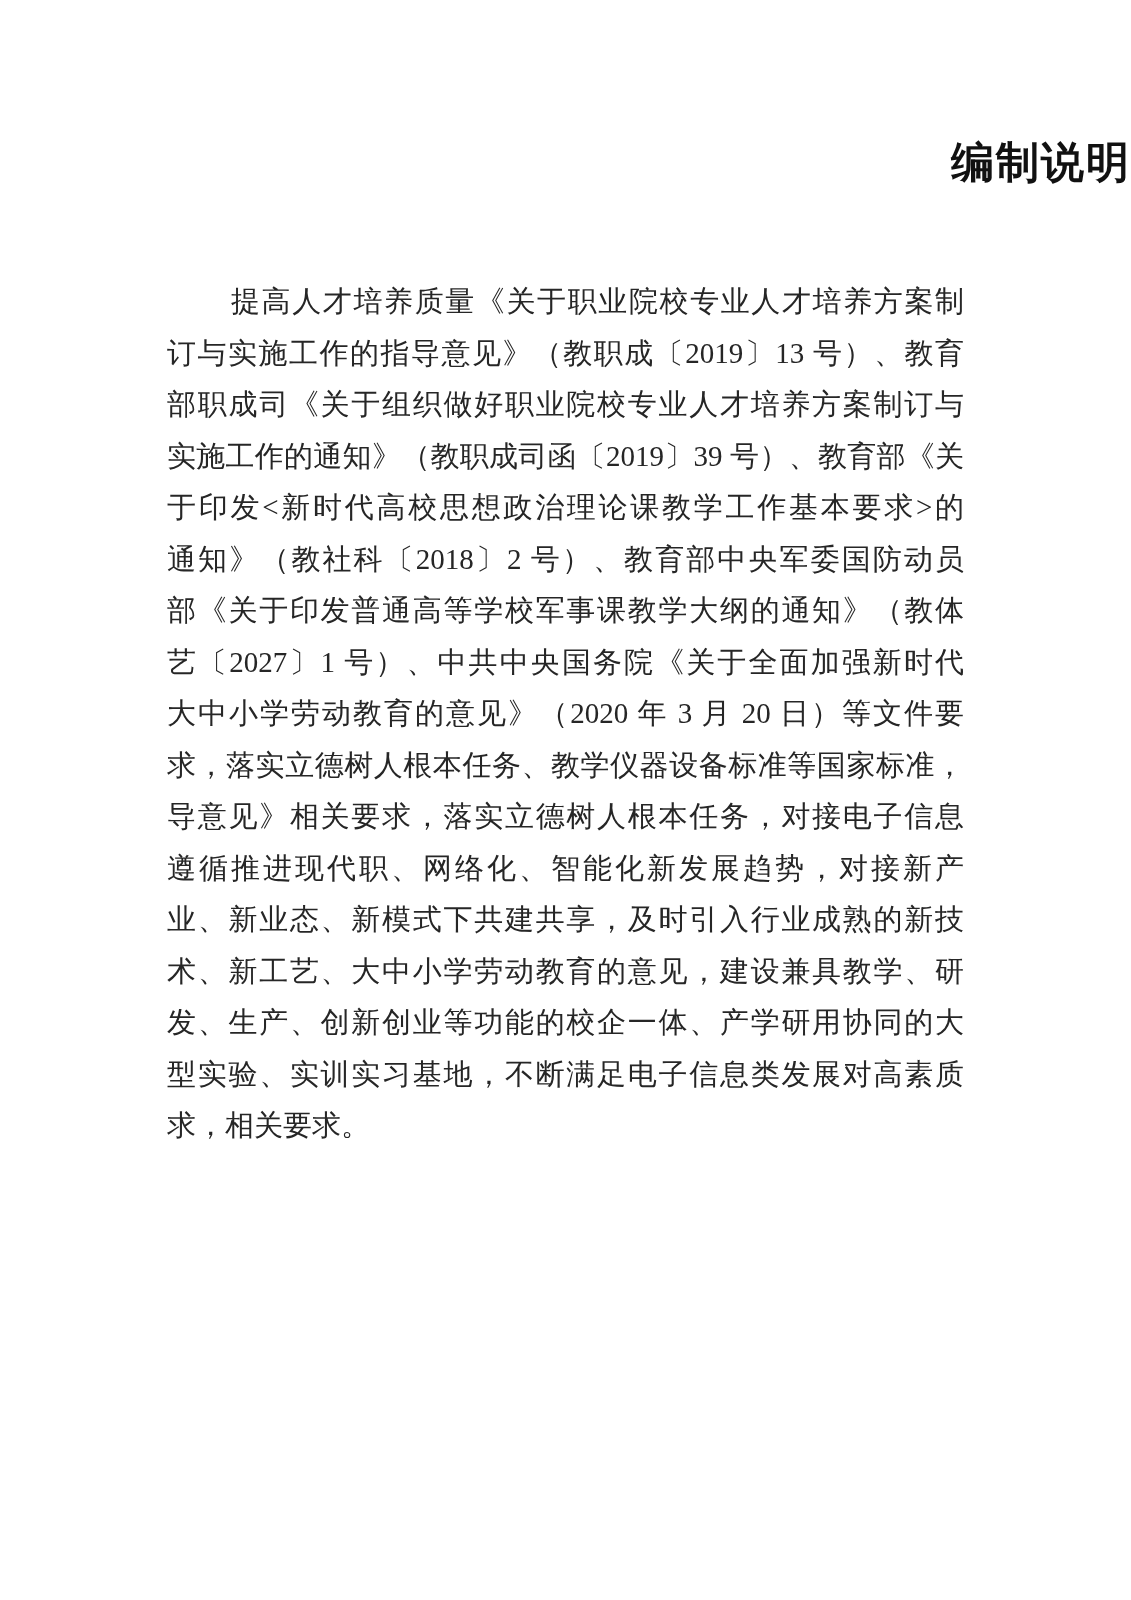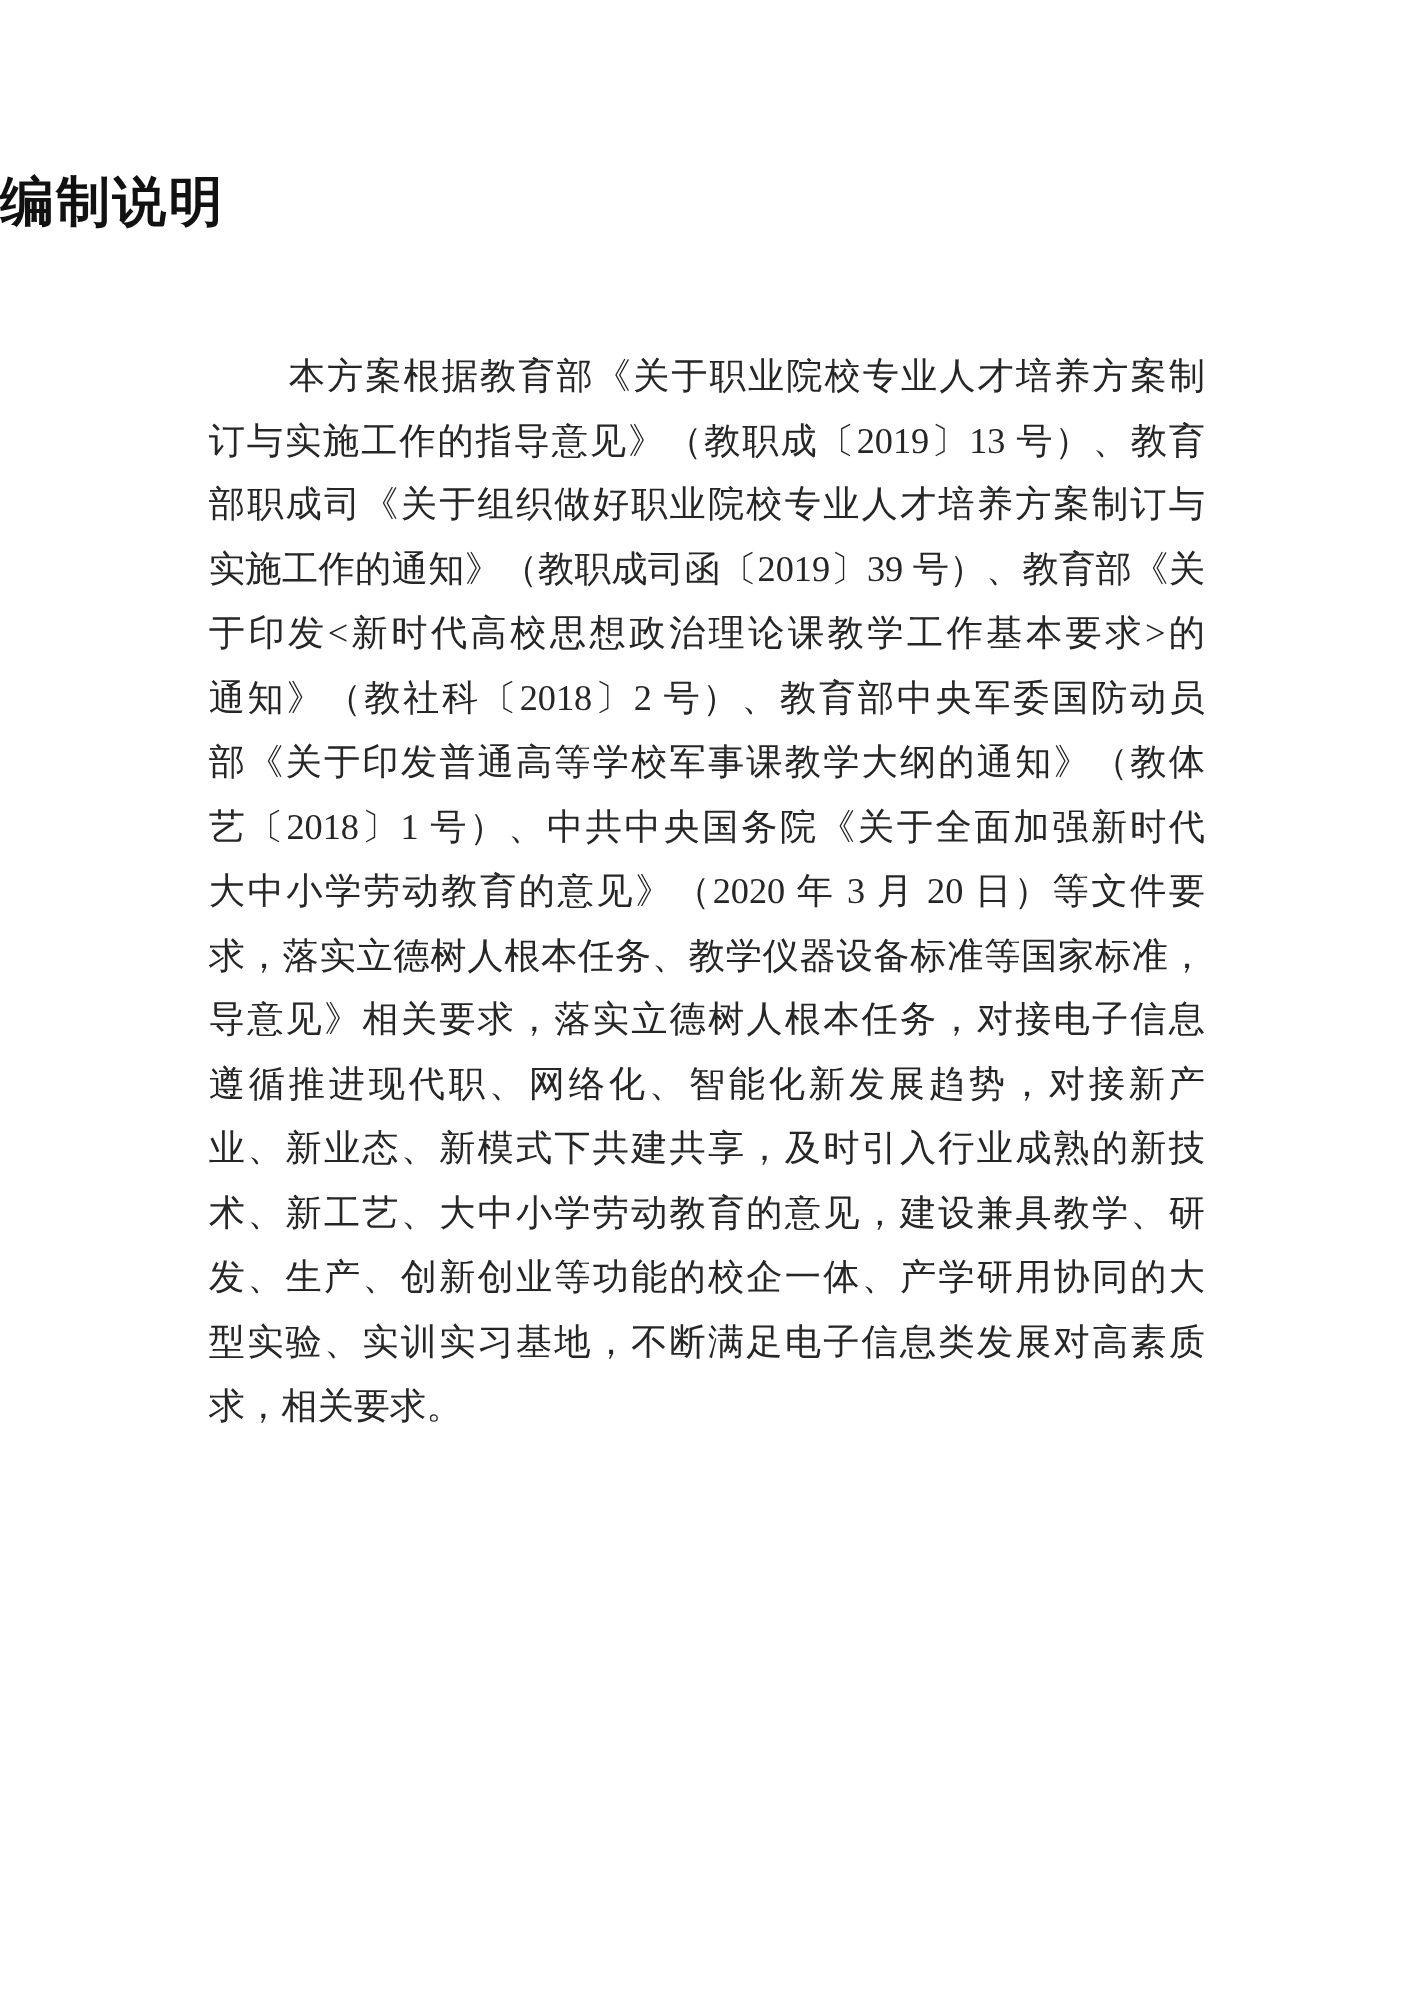--- a/index.html
+++ b/index.html
@@ -14,21 +14,21 @@
     background: #ffffff;
     overflow: hidden;
   }
   .doc-title {
     margin: 0;
     padding-top: 138px;
     font-family: "Liberation Sans", "DejaVu Sans", sans-serif;
     font-weight: 700;
     font-size: 43px;
     line-height: 48px;
-    text-align: left;
+    text-align: right;
     color: #111111;
     letter-spacing: 2px;
   }
   .body-paragraph {
     width: 797px;
     margin: 90px auto 0 auto;
     font-family: "Liberation Serif", "DejaVu Serif", serif;
     color: #262626;
   }
   .text-line {
@@ -45,28 +45,28 @@
   .text-line.last {
     text-align-last: left;
   }
 </style>
 </head>
 <body>
 
 <div class="page">
   <h1 class="doc-title">编制说明</h1>
   <div class="body-paragraph">
-      <div class="text-line first">本方案根据教育部《关于职业院校专业人才培养方案制</div>
+      <div class="text-line first">提高人才培养质量《关于职业院校专业人才培养方案制</div>
       <div class="text-line">订与实施工作的指导意见》（教职成〔2019〕13 号）、教育</div>
       <div class="text-line">部职成司《关于组织做好职业院校专业人才培养方案制订与</div>
       <div class="text-line">实施工作的通知》（教职成司函〔2019〕39 号）、教育部《关</div>
       <div class="text-line">于印发&lt;新时代高校思想政治理论课教学工作基本要求&gt;的</div>
       <div class="text-line">通知》（教社科〔2018〕2 号）、教育部中央军委国防动员</div>
       <div class="text-line">部《关于印发普通高等学校军事课教学大纲的通知》（教体</div>
-      <div class="text-line">艺〔2018〕1 号）、中共中央国务院《关于全面加强新时代</div>
+      <div class="text-line">艺〔2027〕1 号）、中共中央国务院《关于全面加强新时代</div>
       <div class="text-line">大中小学劳动教育的意见》（2020 年 3 月 20 日）等文件要</div>
       <div class="text-line">求，落实立德树人根本任务、教学仪器设备标准等国家标准，</div>
       <div class="text-line">导意见》相关要求，落实立德树人根本任务，对接电子信息</div>
       <div class="text-line">遵循推进现代职、网络化、智能化新发展趋势，对接新产</div>
       <div class="text-line">业、新业态、新模式下共建共享，及时引入行业成熟的新技</div>
       <div class="text-line">术、新工艺、大中小学劳动教育的意见，建设兼具教学、研</div>
       <div class="text-line">发、生产、创新创业等功能的校企一体、产学研用协同的大</div>
       <div class="text-line">型实验、实训实习基地，不断满足电子信息类发展对高素质</div>
       <div class="text-line last">求，相关要求。</div>
     </div>

